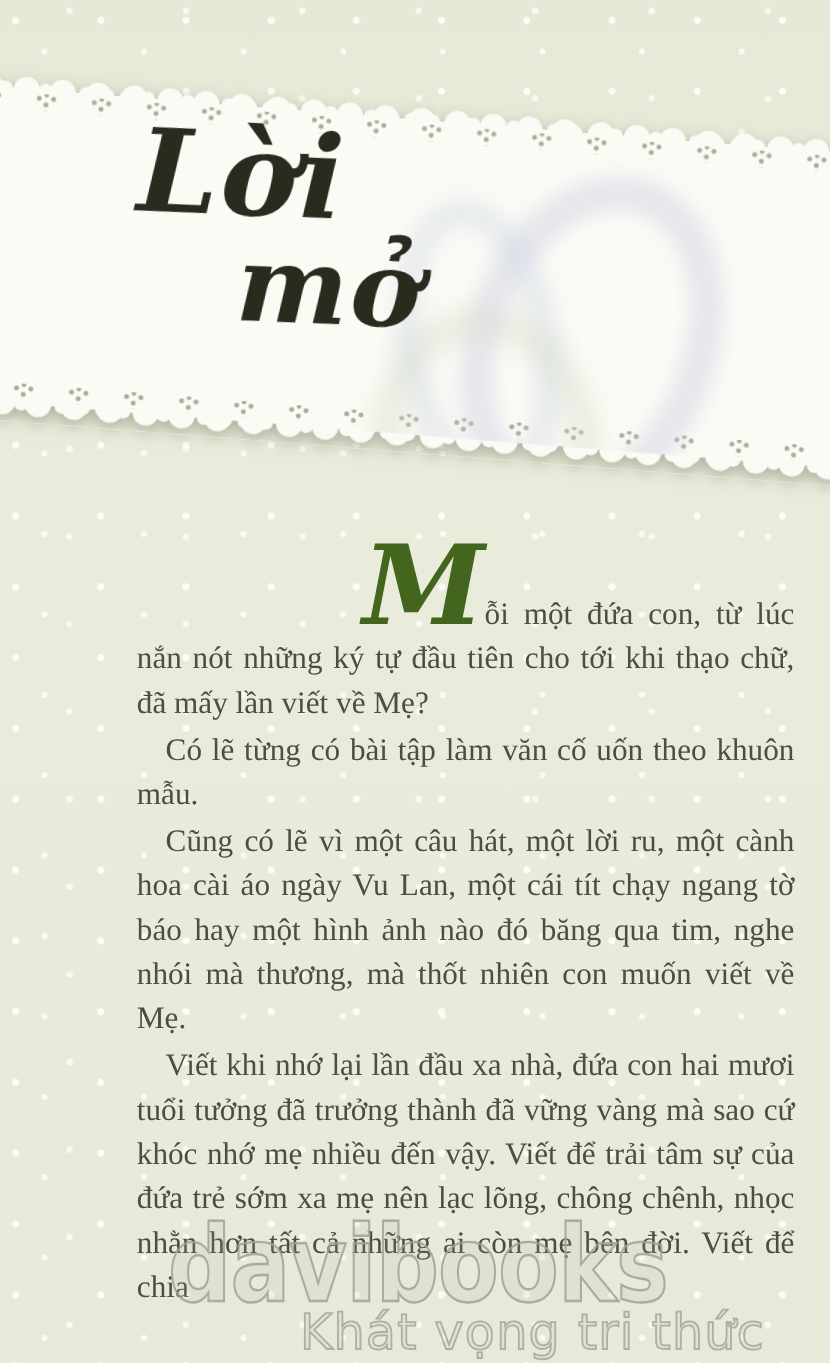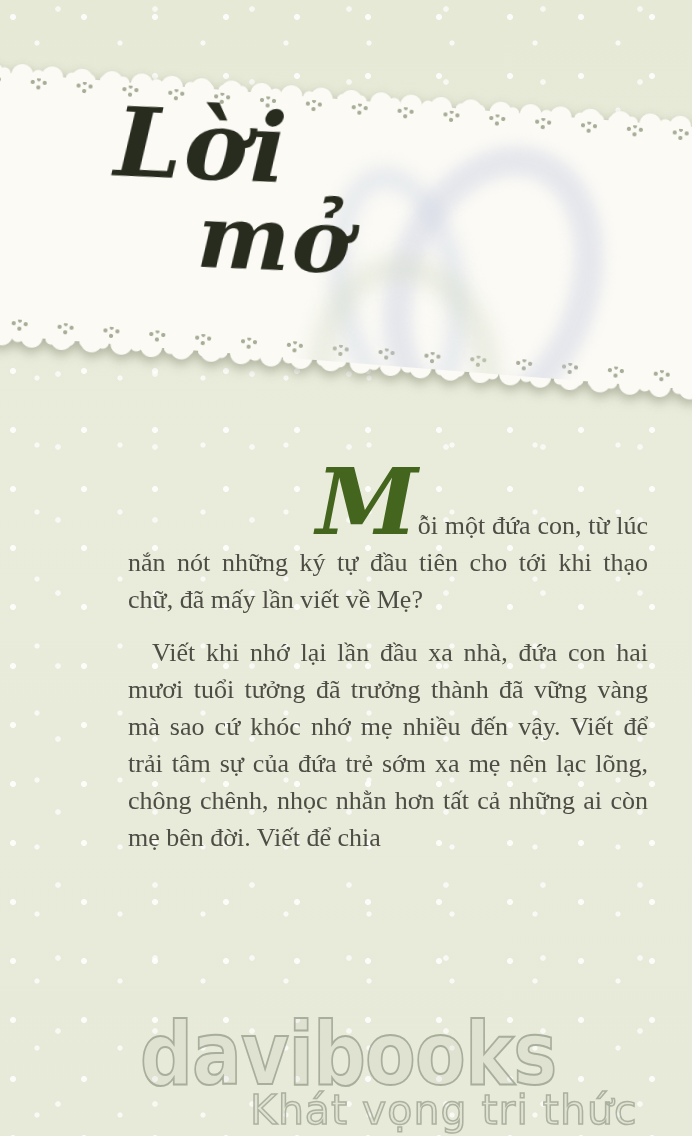--- a/index.html
+++ b/index.html
@@ -70,21 +70,21 @@
   }
   .title .l1{display:block;font-size:96px;line-height:1.05;letter-spacing:2px;}
   .title .l2{display:block;font-size:88px;line-height:.9;margin-left:86px;letter-spacing:2px;}
 
   
   .body-text{
     position:absolute;left:112px;top:486px;width:552px;
     font-size:26px;line-height:37px;color:#4e4d45;
     text-align:justify;z-index:2;
   }
-  .body-text p{margin:16px;}
+  .body-text p{margin:2px;}
   .para.indent{text-indent:24px;}
   .para.first{text-indent:188px;}
   .dropcap{
     font-family:"DejaVu Serif","Liberation Serif",serif;
     font-style:italic;font-weight:bold;
     font-size:92px;line-height:0;
     color:#44651d;letter-spacing:-3px;
     margin-right:3px;vertical-align:baseline;
   }
 
@@ -123,20 +123,22 @@
       <div class="ghost g3"></div>
     </div>
     <h1 class="title">
       <span class="l1">Lời</span>
       <span class="l2">mở</span>
     </h1>
   </div>
 
   <div class="body-text">
     <p class="para first"><span class="dropcap">M</span><span>ỗi một đứa con, từ lúc nắn nót những ký tự đầu tiên cho tới khi thạo chữ, đã mấy lần viết về Mẹ?</span></p>
+    <p class="para indent">Có lẽ từng có bài tập làm văn cố uốn theo khuôn mẫu.</p>
+    <p class="para indent">Cũng có lẽ vì một câu hát, một lời ru, một cành hoa cài áo ngày Vu Lan, một cái tít chạy ngang tờ báo hay một hình ảnh nào đó băng qua tim, nghe nhói mà thương, mà thốt nhiên con muốn viết về Mẹ.</p>
     <p class="para indent">Viết khi nhớ lại lần đầu xa nhà, đứa con hai mươi tuổi tưởng đã trưởng thành đã vững vàng mà sao cứ khóc nhớ mẹ nhiều đến vậy. Viết để trải tâm sự của đứa trẻ sớm xa mẹ nên lạc lõng, chông chênh, nhọc nhằn hơn tất cả những ai còn mẹ bên đời. Viết để chia</p>
   </div>
 
   <div class="wm">
     <div class="wm-brand">davibooks</div>
     <div class="wm-slogan">Khát vọng tri thức</div>
   </div>
 
 </div>
 

